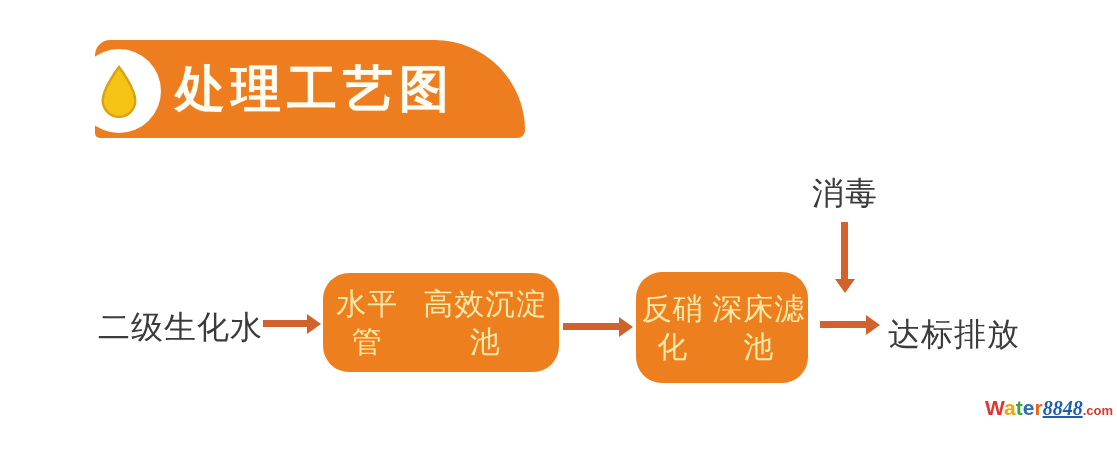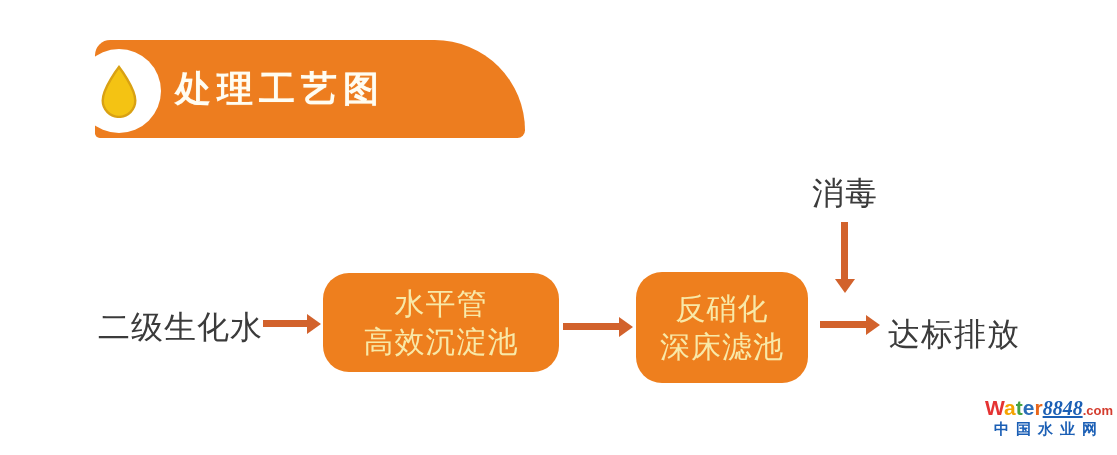--- a/index.html
+++ b/index.html
@@ -27,30 +27,30 @@
   }
   .badge-circle{
     position:absolute;left:77px;top:49px;width:84px;height:84px;
     background:#ffffff;border-radius:50%;
     display:flex;align-items:center;justify-content:center;
   }
   .badge-circle svg{display:block;}
   .banner-title{
     position:absolute;left:175px;top:40px;height:98px;width:330px;
     display:flex;align-items:center;
-    color:#FFFDF2;font-size:36px;font-weight:700;letter-spacing:6px;
+    color:#FFFDF2;font-size:50px;font-weight:700;letter-spacing:6px;
     text-shadow:0 0 1px rgba(255,255,255,.4);
   }
   
   .flow-label{
     position:absolute;color:var(--dark-text);font-size:32px;letter-spacing:1px;white-space:nowrap;
   }
   .flow-box{
     position:absolute;background:var(--box-orange);border-radius:26px;
-    display:flex;flex-direction:column;align-items:center;justify-content:center;
+    display:flex;flex-direction:row;align-items:center;justify-content:center;
     color:var(--box-text);font-size:30px;line-height:1.25;letter-spacing:1px;text-align:center;
   }
   .arrow-h{
     position:absolute;height:7px;background:var(--arrow-orange);
   }
   .arrow-h::after{
     content:"";position:absolute;right:-14px;top:-6.5px;
     border-top:10px solid transparent;border-bottom:10px solid transparent;
     border-left:14px solid var(--arrow-orange);
   }
@@ -113,16 +113,15 @@
   <div class="arrow-v" style="left:841px;top:222px;height:58px;"></div>
 
   <div class="arrow-h" style="left:820px;top:321px;width:46px;"></div>
 
   <span class="flow-label" style="left:888px;top:313px;">达标排放</span>
 
   <div class="watermark">
     <div class="wm-line1">
       <span class="wl wl0">W</span><span class="wl wl1">a</span><span class="wl wl2">t</span><span class="wl wl3">e</span><span class="wl wl4">r</span><span class="wm-num">8848</span><span class="wm-tld">.com</span>
     </div>
-    <div class="wm-line2">中国水业网</div>
   </div>
 
 </div>
 
 </body></html>

